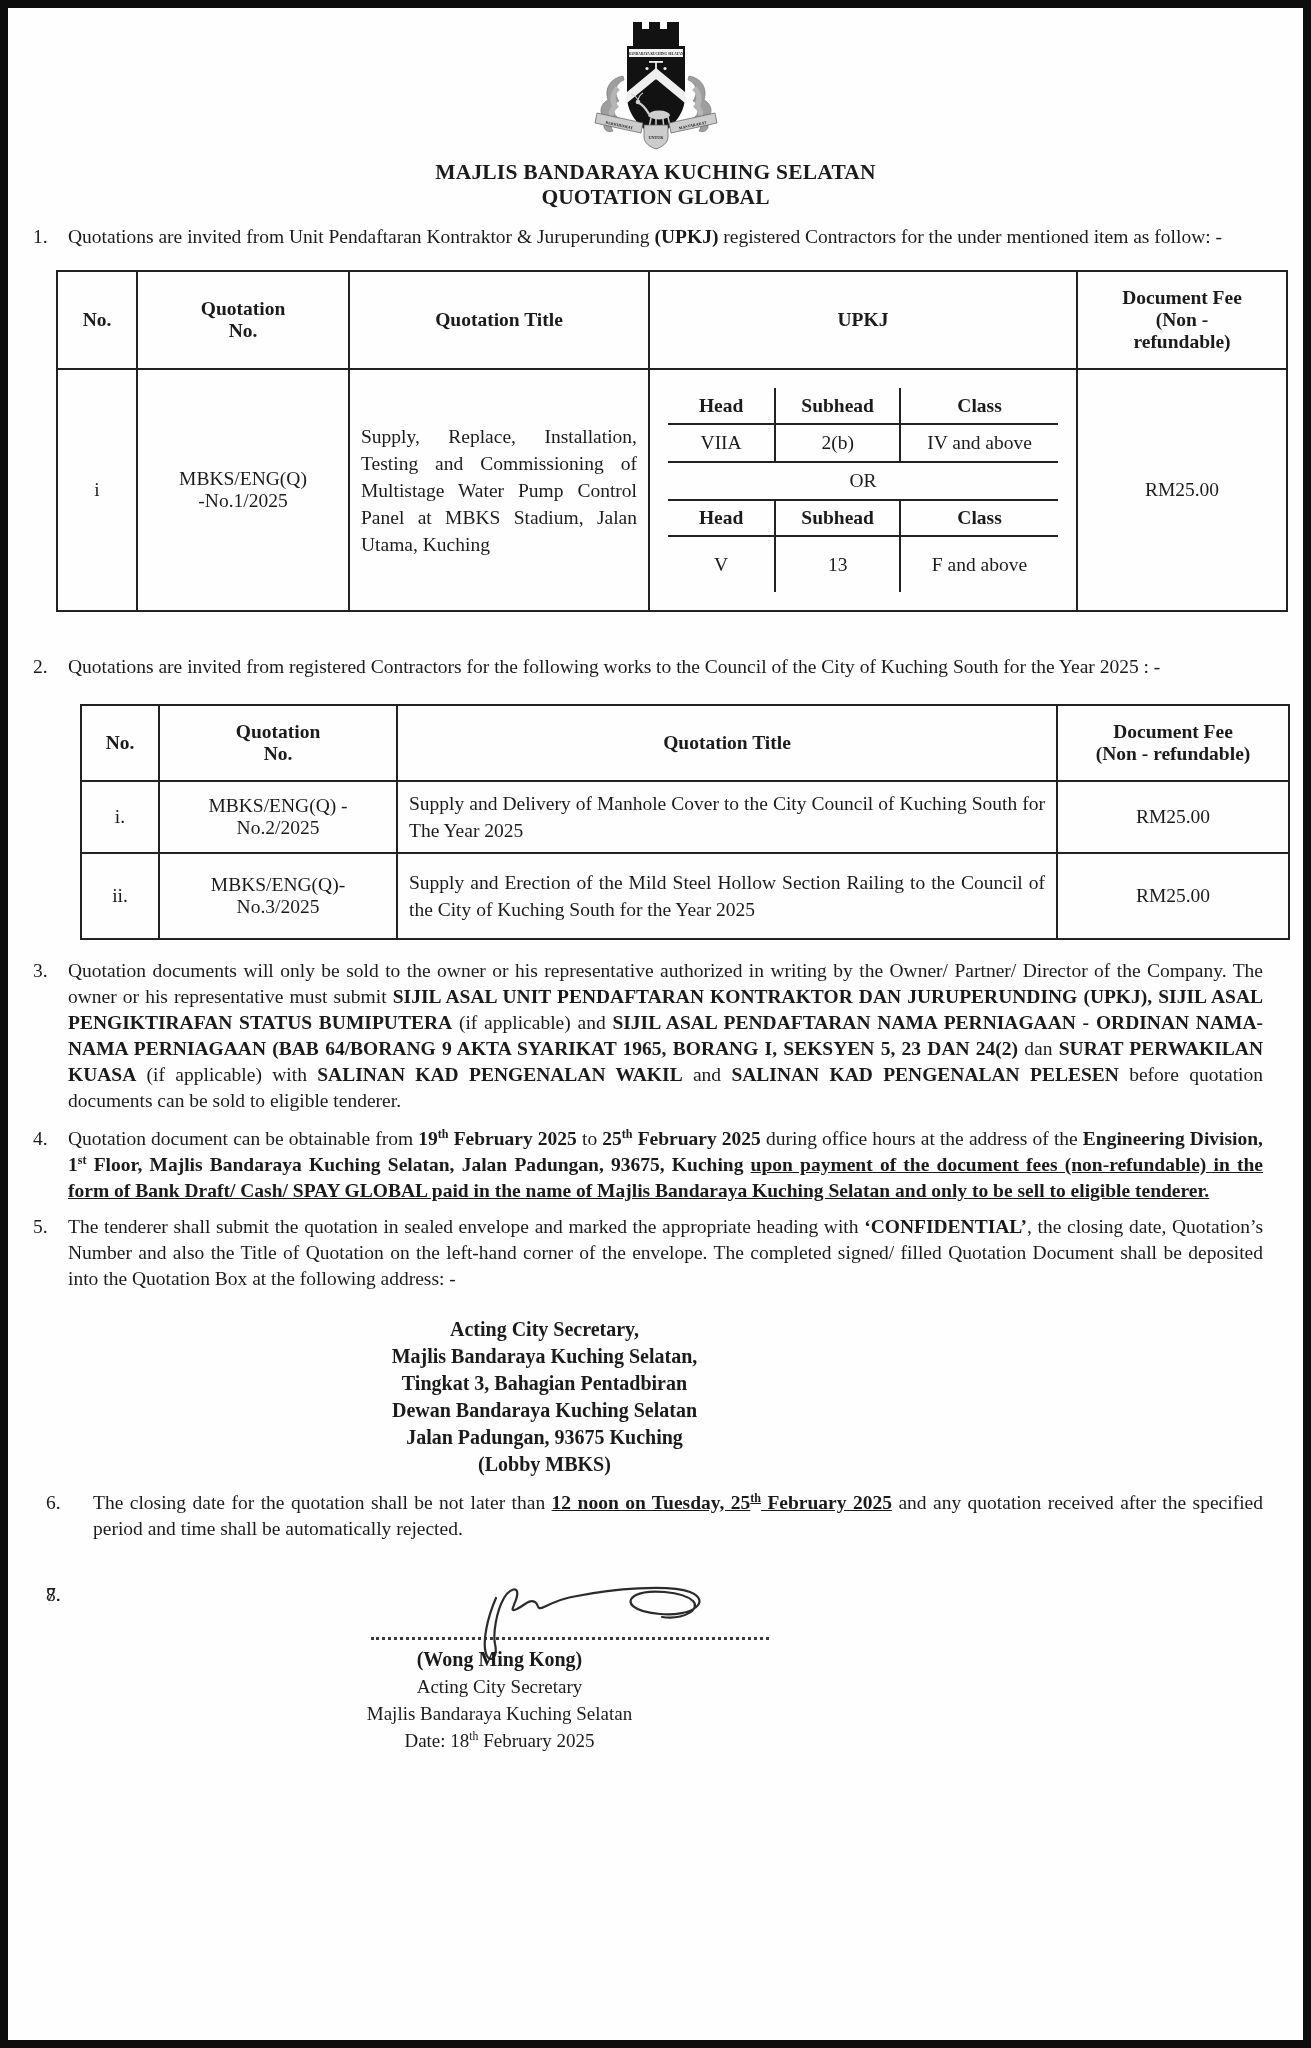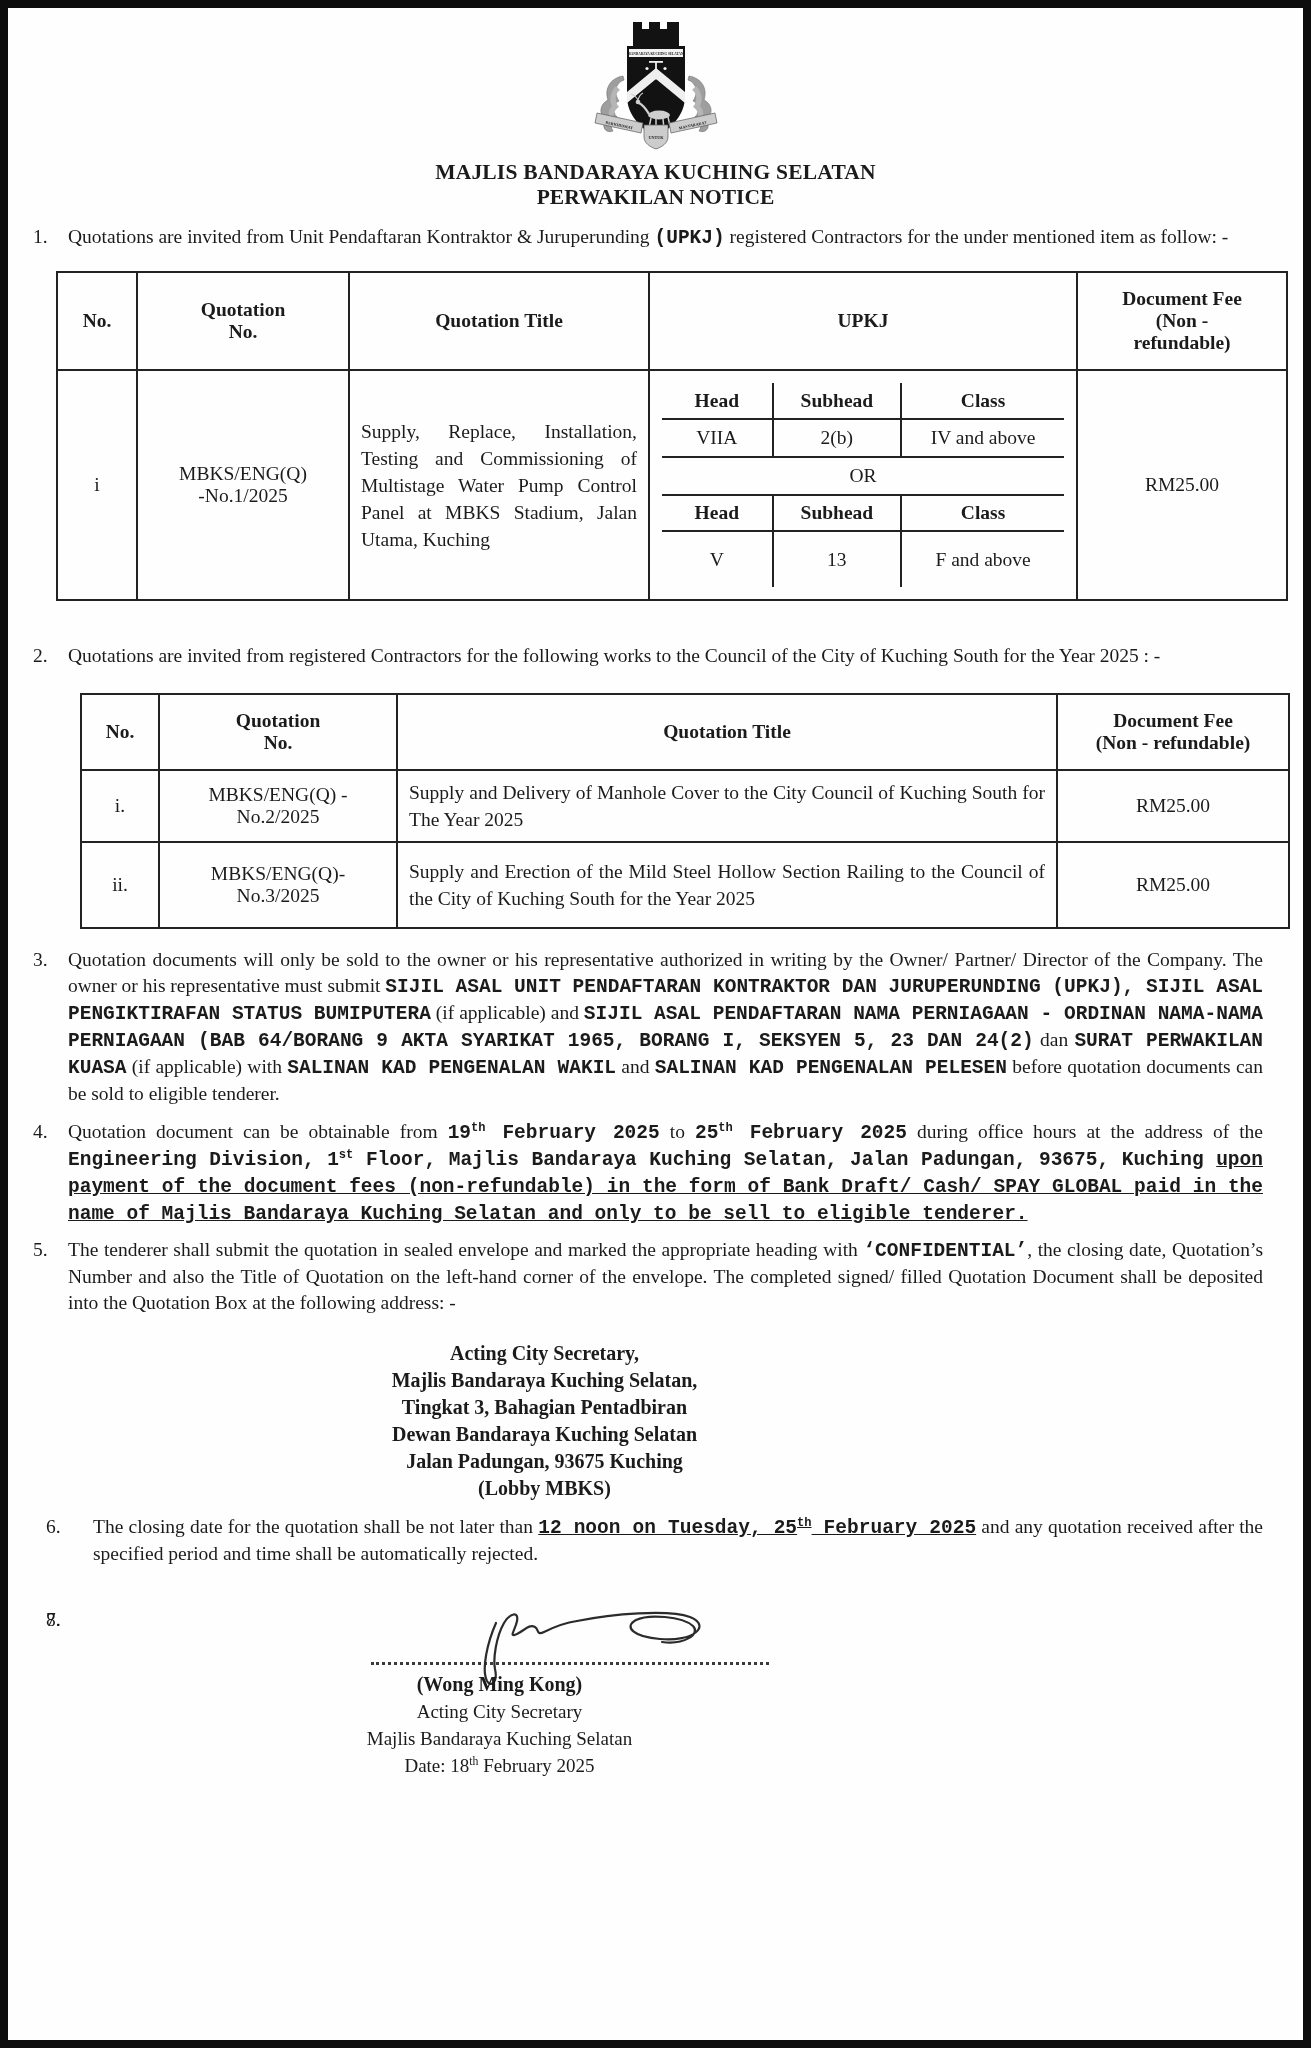--- a/index.html
+++ b/index.html
@@ -2,21 +2,21 @@
 <html><head>
 <meta charset="utf-8">
 <style>
   html,body{margin:0;padding:0;background:#e8e8e8;}
   .page{
     position:relative;width:1311px;height:2048px;box-sizing:border-box;
     border:8px solid #0d0d0d;background:#fefefe;overflow:hidden;
     font-family:"Liberation Serif","DejaVu Serif",serif;color:#1b1b1b;
   }
   .center{text-align:center;}
-  .b{font-weight:700;font-family:Liberation Mono, monospace;}
+  .b{font-weight:700;}
   .u{text-decoration:underline;}
   sup{font-size:62%;vertical-align:super;line-height:0;}
   .preline{white-space:pre-line;}
 
   
   .logo-wrap{margin-top:8px;height:140px;text-align:center;}
   .logo-wrap svg{display:inline-block;}
 
   .org-title{margin-top:4px;font-size:21.5px;font-weight:700;letter-spacing:.2px;}
   .doc-title{font-size:21.5px;font-weight:700;}
@@ -28,21 +28,21 @@
   .lv2{margin-left:38px;padding-left:47px;}
 
   
   table{border-collapse:collapse;font-size:19.5px;color:#1b1b1b;}
   .t1{margin:20px 0 0 48px;width:1230px;table-layout:fixed;}
   .t2{margin:24px 0 0 72px;width:1208px;table-layout:fixed;}
   .t1 th,.t1 td,.t2 th,.t2 td{border:2px solid #222;vertical-align:middle;}
   .t1 th,.t2 th{font-weight:700;text-align:center;padding:4px 6px;}
   .cell-center{text-align:center;padding:4px 6px;}
   .cell-just{text-align:justify;padding:8px 11px;line-height:27px;}
-  .upkj-cell{padding:12px;vertical-align:top;}
+  .upkj-cell{padding:18px;vertical-align:top;}
   .inner{width:100%;height:100%;table-layout:fixed;}
   .inner th,.inner td{border:2px solid #222;text-align:center;padding:2px 4px;}
   .inner tr > *:first-child{border-left:0;}
   .inner tr > *:last-child{border-right:0;}
   .inner tr:first-child > *{border-top:0;}
   .inner tr:last-child > *{border-bottom:0;}
   .r-head{height:36px;}
   .r-data{height:38px;margin-top:20px;}
   .r-or{height:38px;}
   .r-last{height:56px;}
@@ -117,21 +117,21 @@
         <path d="M88,107 L134,97 L136,107 L90,117 Z" fill="#cccccc"></path>
         <path d="M63,109 L87,109 L87,121 C87,127 81,131 75,133 C69,131 63,127 63,121 Z" fill="#cccccc"></path>
       </g>
       <text x="38" y="110.5" font-size="4" font-weight="bold" text-anchor="middle" fill="#222" transform="rotate(12 38 110.5)">BERKHIDMAT</text>
       <text x="112" y="110.5" font-size="4" font-weight="bold" text-anchor="middle" fill="#222" transform="rotate(-12 112 110.5)">MASYARAKAT</text>
       <text x="75" y="123" font-size="4.2" font-weight="bold" text-anchor="middle" fill="#222">UNTUK</text>
     </svg>
   </div>
 
   <div class="org-title center">MAJLIS BANDARAYA KUCHING SELATAN</div>
-  <div class="doc-title center">PERWAKILAN NOTICE</div>
+  <div class="doc-title center">QUOTATION GLOBAL</div>
 
   <div class="item lv1 mt-s1">
     <span class="num">1.</span>
     <span><span>Quotations are invited from Unit Pendaftaran Kontraktor &amp; Juruperunding </span><span class="b">(UPKJ)</span><span> registered Contractors for the under mentioned item as follow: -</span></span>
   </div>
 
   <table class="t1 mt-t1">
     <colgroup>
         <col style="width:80px">
         <col style="width:212px">

